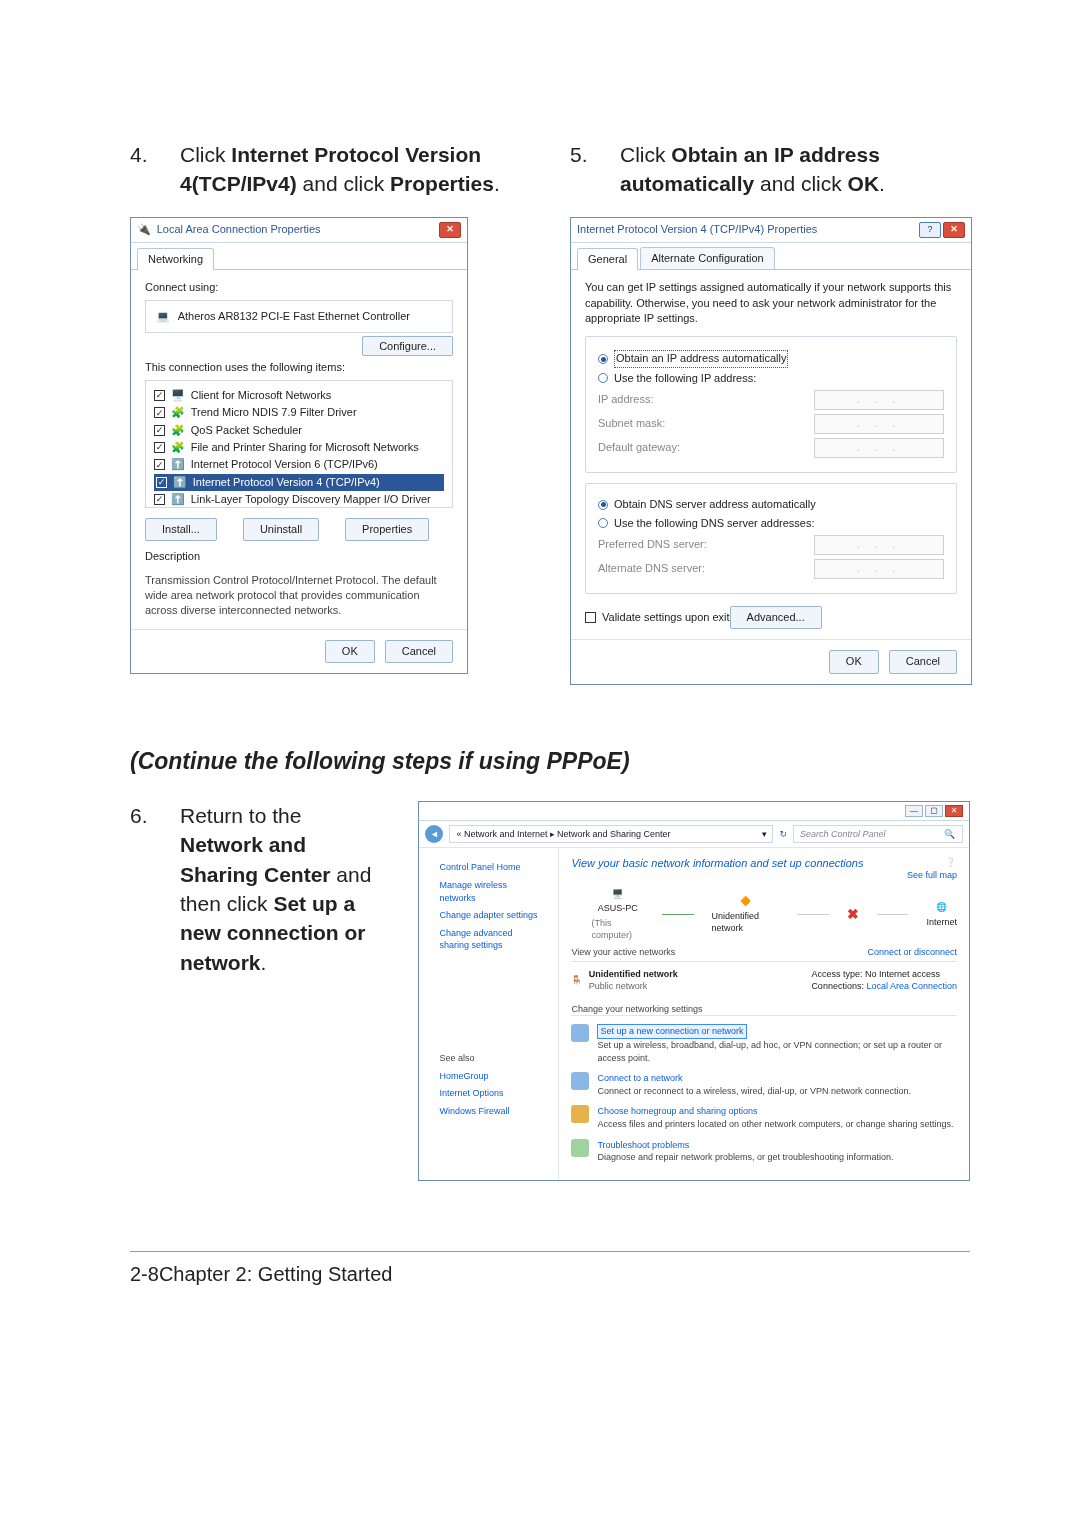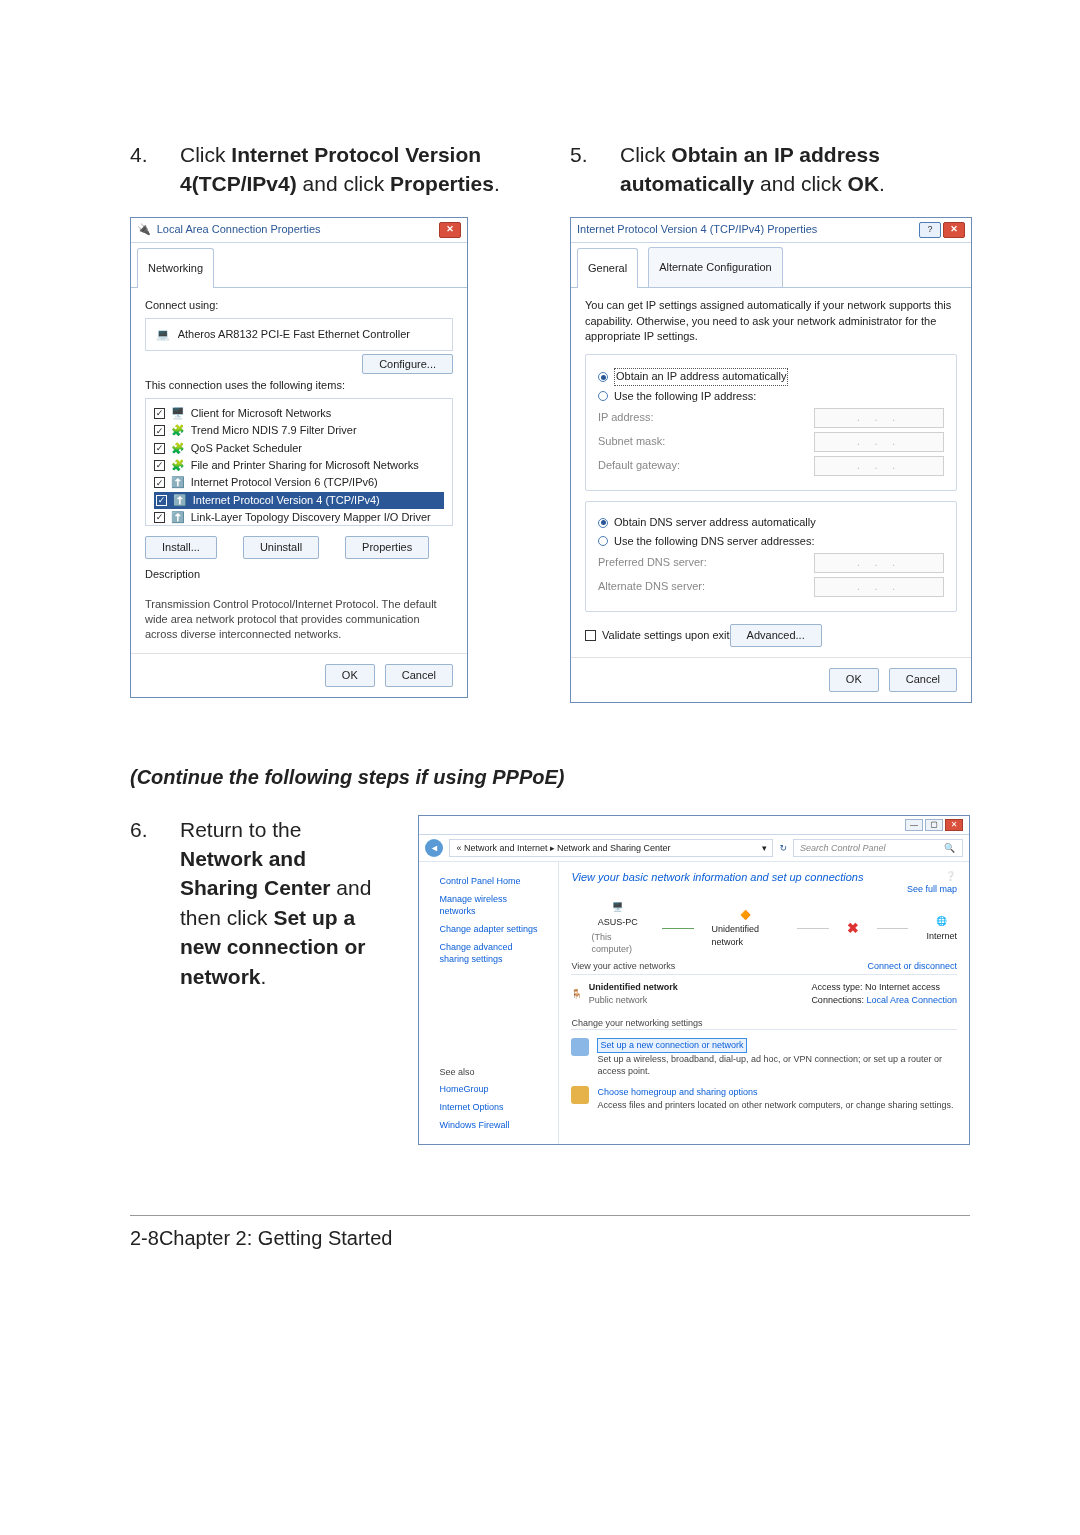--- a/index.html
+++ b/index.html
@@ -41,21 +41,21 @@
   .win-titlebar .title { display: flex; align-items: center; gap: 6px; }
   .win-titlebar .btns { display: flex; gap: 2px; }
   .win-titlebar .btn {
     width: 22px; height: 16px; border: 1px solid #4a7db5;
     display: flex; align-items: center; justify-content: center;
     font-size: 9px; border-radius: 2px;
   }
   .win-titlebar .btn.close { background: #d9513c; color: #fff; border-color: #a93b2a; font-weight: 700;}
   .win-titlebar .btn.help { background: #e8f0fb; color: #333;}
   .tab-strip { display: flex; border-bottom: 1px solid #b4c7de; padding: 4px 6px 0 6px; gap: 0; font-size: 11px;}
-  .tab-strip .tab { padding: 12px 10px; border: 1px solid #b4c7de; border-bottom: none; background: #f4f8fd; margin-right: 10px; border-radius: 3px 3px 0 0;}
+  .tab-strip .tab { padding: 3px 10px; border: 1px solid #b4c7de; border-bottom: none; background: #f4f8fd; margin-right: 2px; border-radius: 3px 3px 0 0;}
   .tab-strip .tab.active { background: #fff; position: relative; top: 1px; }
   .dlg-body { padding: 10px 14px; }
   .groupbox { border: 1px solid #cfd8e6; border-radius: 2px; padding: 10px 12px; margin-top: 10px; position: relative;}
   .field-label { color: #888; display:inline-block; width: 130px;}
   .field-row { display:flex; align-items:center; justify-content:space-between; margin: 4px 0;}
   .ip-dots { border:1px solid #d0d0d0; background:#fafafa; color:#bbb; padding:2px 6px; letter-spacing: 6px; width: 130px; text-align:center; font-size:10px;}
   .radio { display:flex; align-items:center; gap:6px; margin:3px 0;}
   .radio .dot { width:10px; height:10px; border:1px solid #4a7db5; border-radius:50%; display:flex; align-items:center; justify-content:center;}
   .radio .dot.sel::after{content:""; width:5px; height:5px; background:#2b5797; border-radius:50%;}
   .check { display:flex; align-items:center; gap:6px; margin:2px 0;}
@@ -186,21 +186,21 @@
               <span>Link-Layer Topology Discovery Mapper I/O Driver</span>
             </div>
 
         </div>
         <div class="three-btn">
           <span class="wbtn">Install...</span>
           <span class="wbtn">Uninstall</span>
           <span class="wbtn">Properties</span>
         </div>
         <div style="margin-top:8px;">Description</div>
-        <div style="color:#444; margin-top:14px;">Transmission Control Protocol/Internet Protocol. The default wide area network protocol that provides communication across diverse interconnected networks.</div>
+        <div style="color:#444; margin-top:8px;">Transmission Control Protocol/Internet Protocol. The default wide area network protocol that provides communication across diverse interconnected networks.</div>
       </div>
       <div class="btn-row">
         <span class="wbtn">OK</span>
         <span class="wbtn">Cancel</span>
       </div>
     </div>
   </div>
 
   <div class="col">
     <div class="step-block">
@@ -278,21 +278,21 @@
         </div>
       </div>
       <div class="btn-row">
         <span class="wbtn">OK</span>
         <span class="wbtn">Cancel</span>
       </div>
     </div>
   </div>
 </div>
 
-<div class="italic" style="font-size:20px; margin: 10px 0 24px 0;">(Continue the following steps if using PPPoE)</div>
+<div class="italic" style="font-size:23px; margin: 10px 0 24px 0;">(Continue the following steps if using PPPoE)</div>
 
 <div style="display:flex; gap:30px; align-items:flex-start;">
   <div style="width:300px;">
     <div class="step-block">
       <div class="num">6.</div>
       <div class="txt">
         <span>Return to the </span><span class="bold">Network and Sharing Center</span><span> and then click </span><span class="bold">Set up a new connection or network</span><span>.</span>
       </div>
     </div>
   </div>
@@ -374,22 +374,30 @@
             <div><span>Connections:</span> <span class="link">Local Area Connection</span></div>
           </div>
         </div>
         <div style="color:#444; border-bottom:1px solid #e0e6ef;">Change your networking settings</div>
 
         <div class="nsc-item sel">
           <div class="ico"></div>
           <div><span class="t1">Set up a new connection or network</span><br><span class="t2">Set up a wireless, broadband, dial-up, ad hoc, or VPN connection; or set up a router or access point.</span></div>
         </div>
         <div class="nsc-item">
+          <div class="ico"></div>
+          <div><span class="t1">Connect to a network</span><br><span class="t2">Connect or reconnect to a wireless, wired, dial-up, or VPN network connection.</span></div>
+        </div>
+        <div class="nsc-item">
           <div class="ico" style="background:#e6b34a;"></div>
           <div><span class="t1">Choose homegroup and sharing options</span><br><span class="t2">Access files and printers located on other network computers, or change sharing settings.</span></div>
+        </div>
+        <div class="nsc-item">
+          <div class="ico" style="background:#9ed29e;"></div>
+          <div><span class="t1">Troubleshoot problems</span><br><span class="t2">Diagnose and repair network problems, or get troubleshooting information.</span></div>
         </div>
       </div>
     </div>
   </div>
 </div>
 
 <div class="footer-row">
   <div>2-8</div>
   <div>Chapter 2: Getting Started</div>
 </div>

